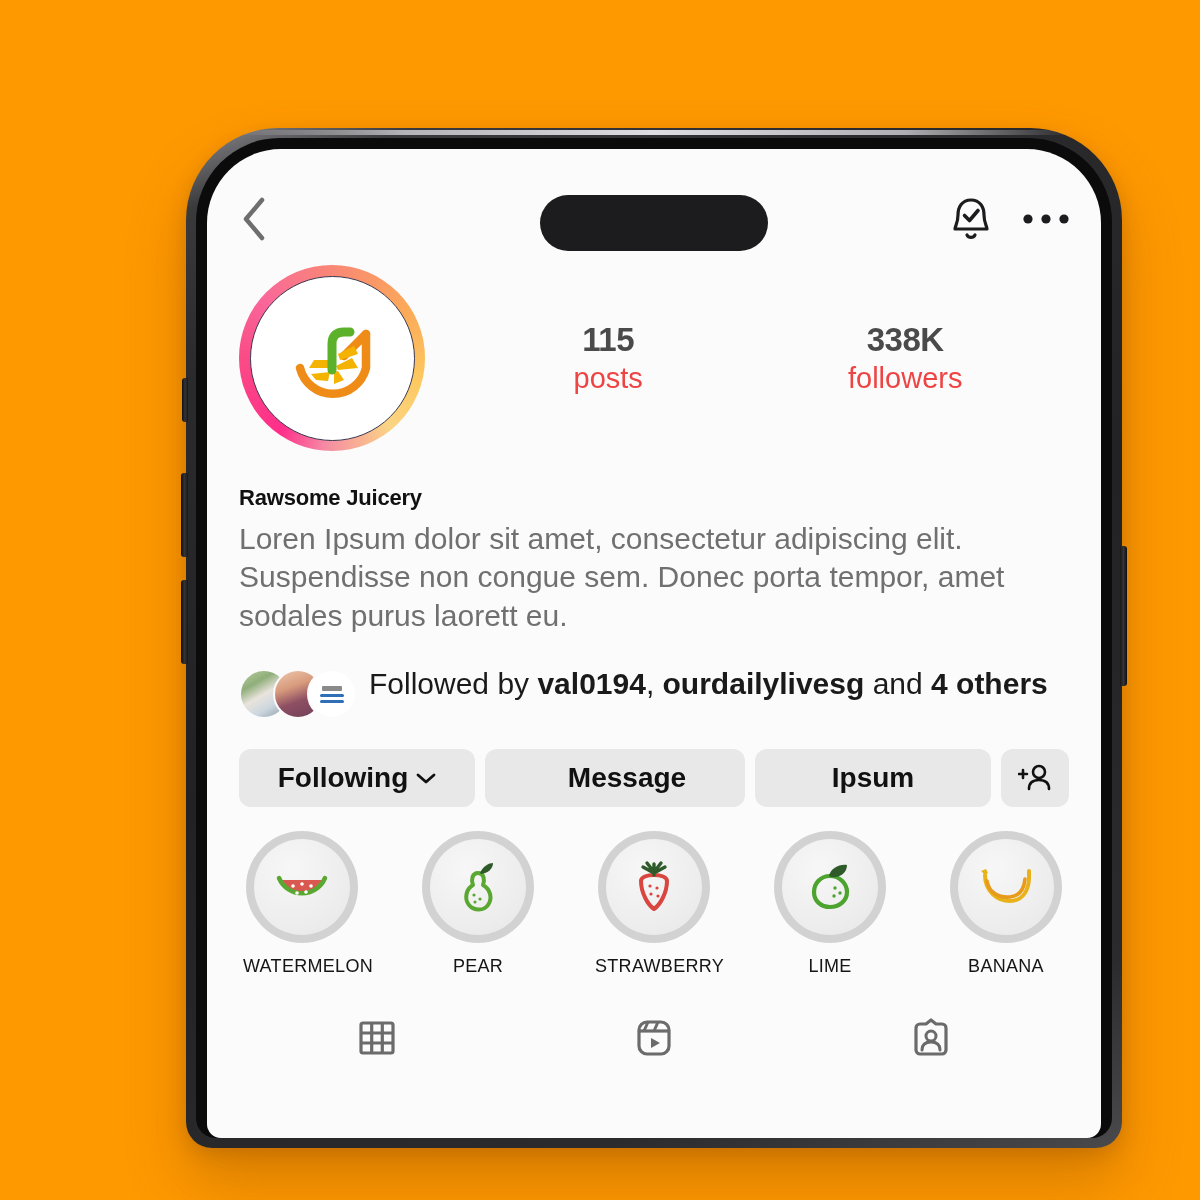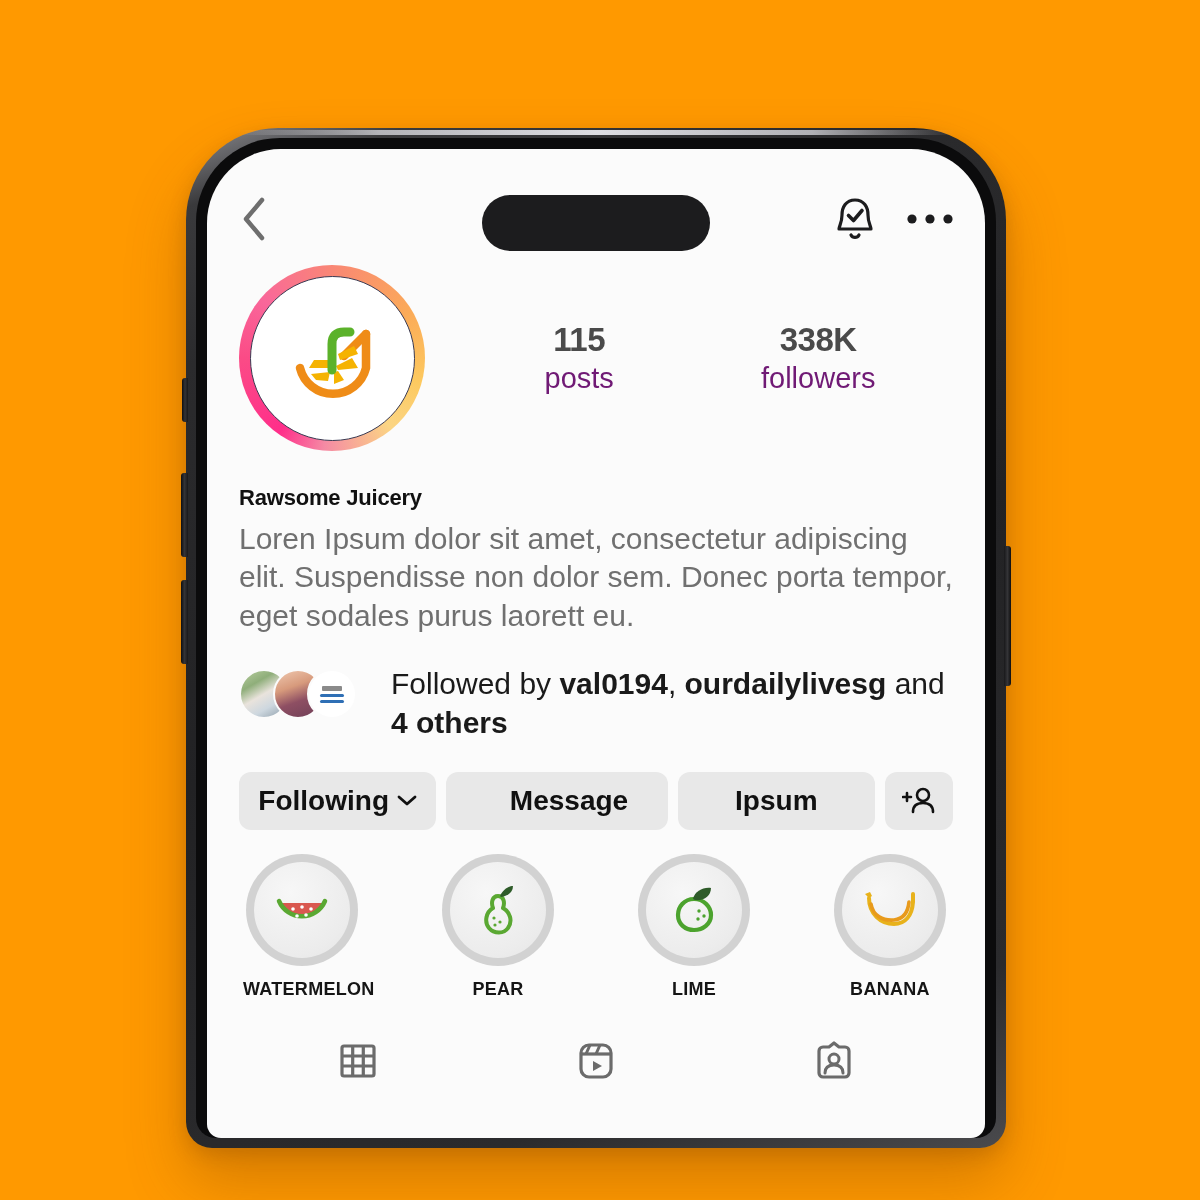--- a/index.html
+++ b/index.html
@@ -7,21 +7,21 @@
     width: 1200px; height: 1200px;
     overflow: hidden;
     font-family: "Liberation Sans", sans-serif;
   }
   body { background: #FF9900; position: relative; }
 
   
   #phone-frame {
     position: absolute;
     left: 186px; top: 128px;
-    width: 820px; height: 1020px;
+    width: 936px; height: 1020px;
     border-radius: 92px 92px 26px 26px;
     background: linear-gradient(160deg, #8e8e93 0%, #3a3a3c 6%, #2b2b2d 18%, #222224 50%, #2b2b2d 86%, #4a4a4d 100%);
     padding: 17px;
     box-shadow: 0 34px 60px rgba(120,60,0,.30), 0 6px 18px rgba(120,60,0,.22);
   }
   #phone-frame::before {  
     content:"";
     position:absolute; left:50px; top:2px; right:50px; height:5px;
     border-radius: 4px;
     background: linear-gradient(90deg, rgba(255,255,255,0) 0%, rgba(220,220,225,.75) 20%, rgba(240,240,245,.9) 50%, rgba(220,220,225,.75) 80%, rgba(255,255,255,0) 100%);
@@ -72,29 +72,29 @@
     display:flex; align-items:center; justify-content:center; flex:0 0 auto;
   }
   #avatar-inner {
     width: 165px; height: 165px; border-radius:50%;
     background:#fff; border:1.5px solid #3a3a52;
     display:flex; align-items:center; justify-content:center;
   }
   #stats-row { flex:1; display:flex; justify-content:space-around; align-items:center; padding: 0 4px 0 46px; }
   .stat { text-align:center; }
   .stat-value { font-size: 33px; font-weight: 700; color:#4a4a4a; letter-spacing:-.5px; line-height:1.25; }
-  .stat-label { font-size: 29px; color:#701a75; line-height:1.3; }
+  .stat-label { font-size: 29px; color:#ef4444; line-height:1.3; }
 
   
   #bio-block { margin-top: 34px; }
   #display-name { font-size: 22px; font-weight: 700; color:#111; letter-spacing:-.2px; }
   #bio-text { margin-top: 9px; font-size: 30px; line-height: 1.28; color:#707070; }
 
   
-  #followed-by { display:flex; align-items:flex-start; margin-top: 30px; gap: 34px; }
+  #followed-by { display:flex; align-items:flex-start; margin-top: 30px; gap: 12px; }
   #facepile { position:relative; width: 118px; height: 50px; flex:0 0 auto; margin-top:4px; }
   .facepile-av { position:absolute; top:0; width:50px; height:50px; border-radius:50%; border:2.5px solid #fbfbfb; overflow:hidden; }
   #fp0 { left:0;  background: linear-gradient(150deg,#b9cfa0 0%,#8fae7a 28%,#e9e3dc 50%,#cdd7df 72%,#8a9aa6 100%); }
   #fp1 { left:34px; background: linear-gradient(160deg,#f0c9b0 0%,#d79a7c 35%,#8e4f63 62%,#6f3f57 100%); }
   #fp2 { left:68px; background:#ffffff; display:flex; flex-direction:column; justify-content:center; align-items:center; gap:3px; }
   .fp2-line { width:24px; height:3px; background:#2f6fb5; border-radius:2px; }
   .fp2-scr  { width:20px; height:5px; background:#8a8a8a; border-radius:1px; }
   #followed-text { font-size: 30px; line-height: 1.28; color:#1a1a1a; }
   #followed-text b { font-weight: 700; }
 
@@ -116,21 +116,21 @@
   .highlight { width: 118px; text-align:center; }
   .hl-ring {
     width: 112px; height: 112px; margin: 0 auto; border-radius:50%;
     background:#d2d2d2; display:flex; align-items:center; justify-content:center;
   }
   .hl-circle {
     width: 96px; height: 96px; border-radius:50%;
     background: radial-gradient(circle at 38% 32%, #f7f7f7 0%, #ececec 70%, #e4e4e4 100%);
     display:flex; align-items:center; justify-content:center;
   }
-  .hl-label { margin-top: 13px; font-size: 18px; font-weight:700; color:#151515; letter-spacing:.3px; }
+  .hl-label { margin-top: 13px; font-size: 18px; font-weight:400; color:#151515; letter-spacing:.3px; }
 
   
   #tab-bar { display:flex; margin-top: 26px; }
   .tab { flex:1; display:flex; align-items:center; justify-content:center; height: 70px; }
 </style>
 </head>
 <body>
 
 <div id="phone-frame">
   <div class="side-btn" id="silent-switch"></div>
@@ -194,21 +194,21 @@
           </div>
           <div class="stat">
             <div class="stat-value">338K</div>
             <div class="stat-label">followers</div>
           </div>
         </div>
       </div>
 
       <div id="bio-block">
         <div id="display-name">Rawsome Juicery</div>
-        <div id="bio-text">Loren Ipsum dolor sit amet, consectetur adipiscing elit. Suspendisse non dolor sem. Donec porta tempor, eget sodales purus laorett eu.</div>
+        <div id="bio-text">Loren Ipsum dolor sit amet, consectetur adipiscing elit. Suspendisse non congue sem. Donec porta tempor, amet sodales purus laorett eu.</div>
       </div>
 
       <div id="followed-by">
         <div id="facepile">
           <div class="facepile-av" id="fp0"></div>
           <div class="facepile-av" id="fp1"></div>
           <div class="facepile-av" id="fp2">
             <div class="fp2-scr"></div>
               <div class="fp2-line"></div>
               <div class="fp2-line"></div>
@@ -268,20 +268,35 @@
                 <path d="M27 14 C30 7 36 4 40 4 C40 10 35 14 28 15 Z" fill="#2e5b29"></path>
                 <circle cx="21" cy="36" r="1.6" fill="#5aa832"></circle>
                   <circle cx="27" cy="40" r="1.6" fill="#5aa832"></circle>
                 <circle cx="22" cy="43" r="1.6" fill="#5aa832"></circle>
               </svg>
             </div>
           </div>
           <div class="hl-label">PEAR</div>
         </div>
 
+        <div class="highlight">
+          <div class="hl-ring">
+            <div class="hl-circle">
+              <svg width="50" height="56" viewBox="0 0 50 56" fill="none">
+                <path d="M12 22 C12 18 18 16 25 16 C32 16 38 18 38 22 C38 34 31 46 25 50 C19 46 12 34 12 22 Z" stroke="#d9453f" stroke-width="4" fill="none" stroke-linejoin="round"></path>
+                <path d="M25 16 L25 5 M25 14 L14 8 M25 14 L36 8 M25 13 L18 4 M25 13 L32 4" stroke="#2e5b29" stroke-width="3.4" stroke-linecap="round"></path>
+                <circle cx="21" cy="27" r="1.6" fill="#d9453f"></circle>
+                  <circle cx="28" cy="29" r="1.6" fill="#d9453f"></circle>
+                <circle cx="22" cy="35" r="1.6" fill="#d9453f"></circle>
+                  <circle cx="29" cy="37" r="1.6" fill="#d9453f"></circle>
+              </svg>
+            </div>
+          </div>
+          <div class="hl-label">STRAWBERRY</div>
+        </div>
 
         <div class="highlight">
           <div class="hl-ring">
             <div class="hl-circle">
               <svg width="54" height="54" viewBox="0 0 54 54" fill="none">
                 <path d="M27 16 C37 16 44 24 44 32 C44 41 36 47 27 47 C18 47 11 41 11 32 C11 24 17 16 27 16 Z" stroke="#4ca32e" stroke-width="4.2" fill="none" stroke-linejoin="round"></path>
                 <path d="M26 16 C28 8 36 4 44 5 C44 13 37 18 28 17 Z" fill="#2e5b29"></path>
                 <circle cx="32" cy="28" r="1.7" fill="#4ca32e"></circle>
                   <circle cx="37" cy="33" r="1.7" fill="#4ca32e"></circle>
                 <circle cx="31" cy="36" r="1.7" fill="#4ca32e"></circle>

